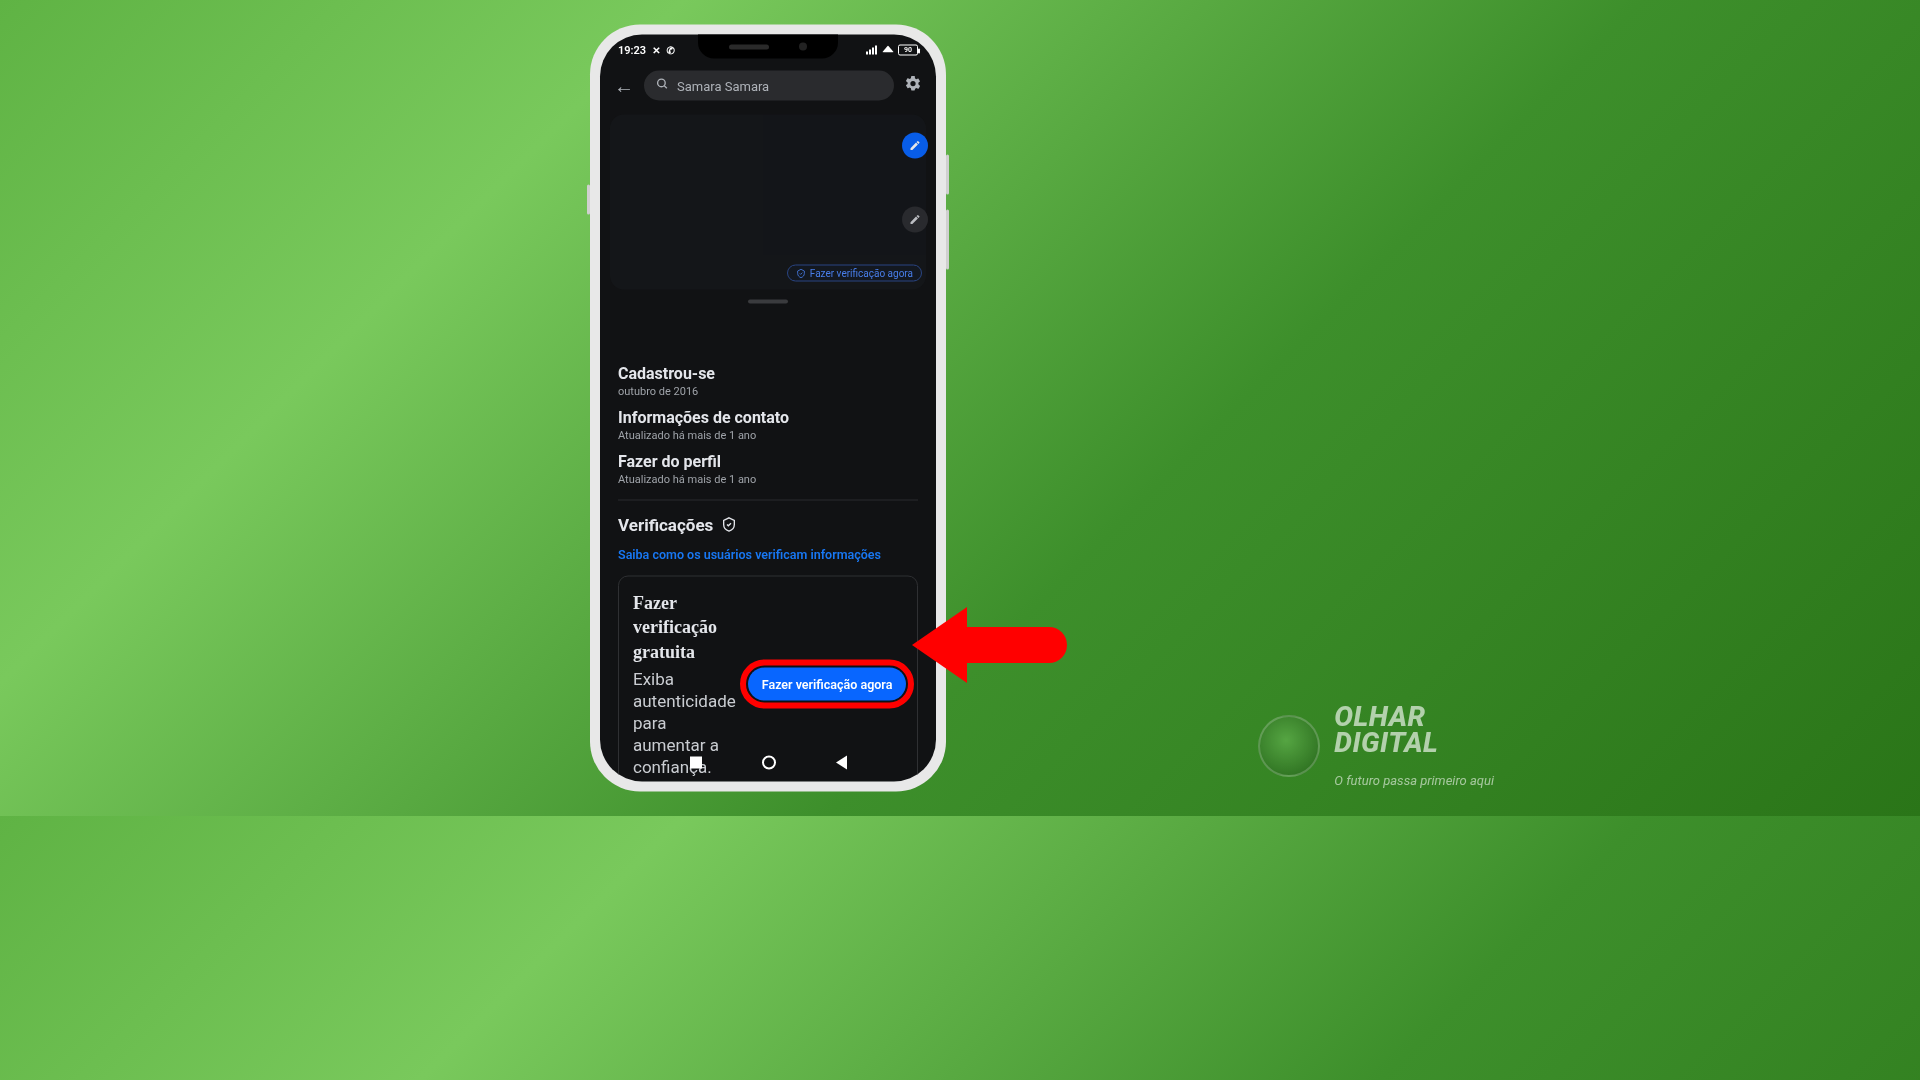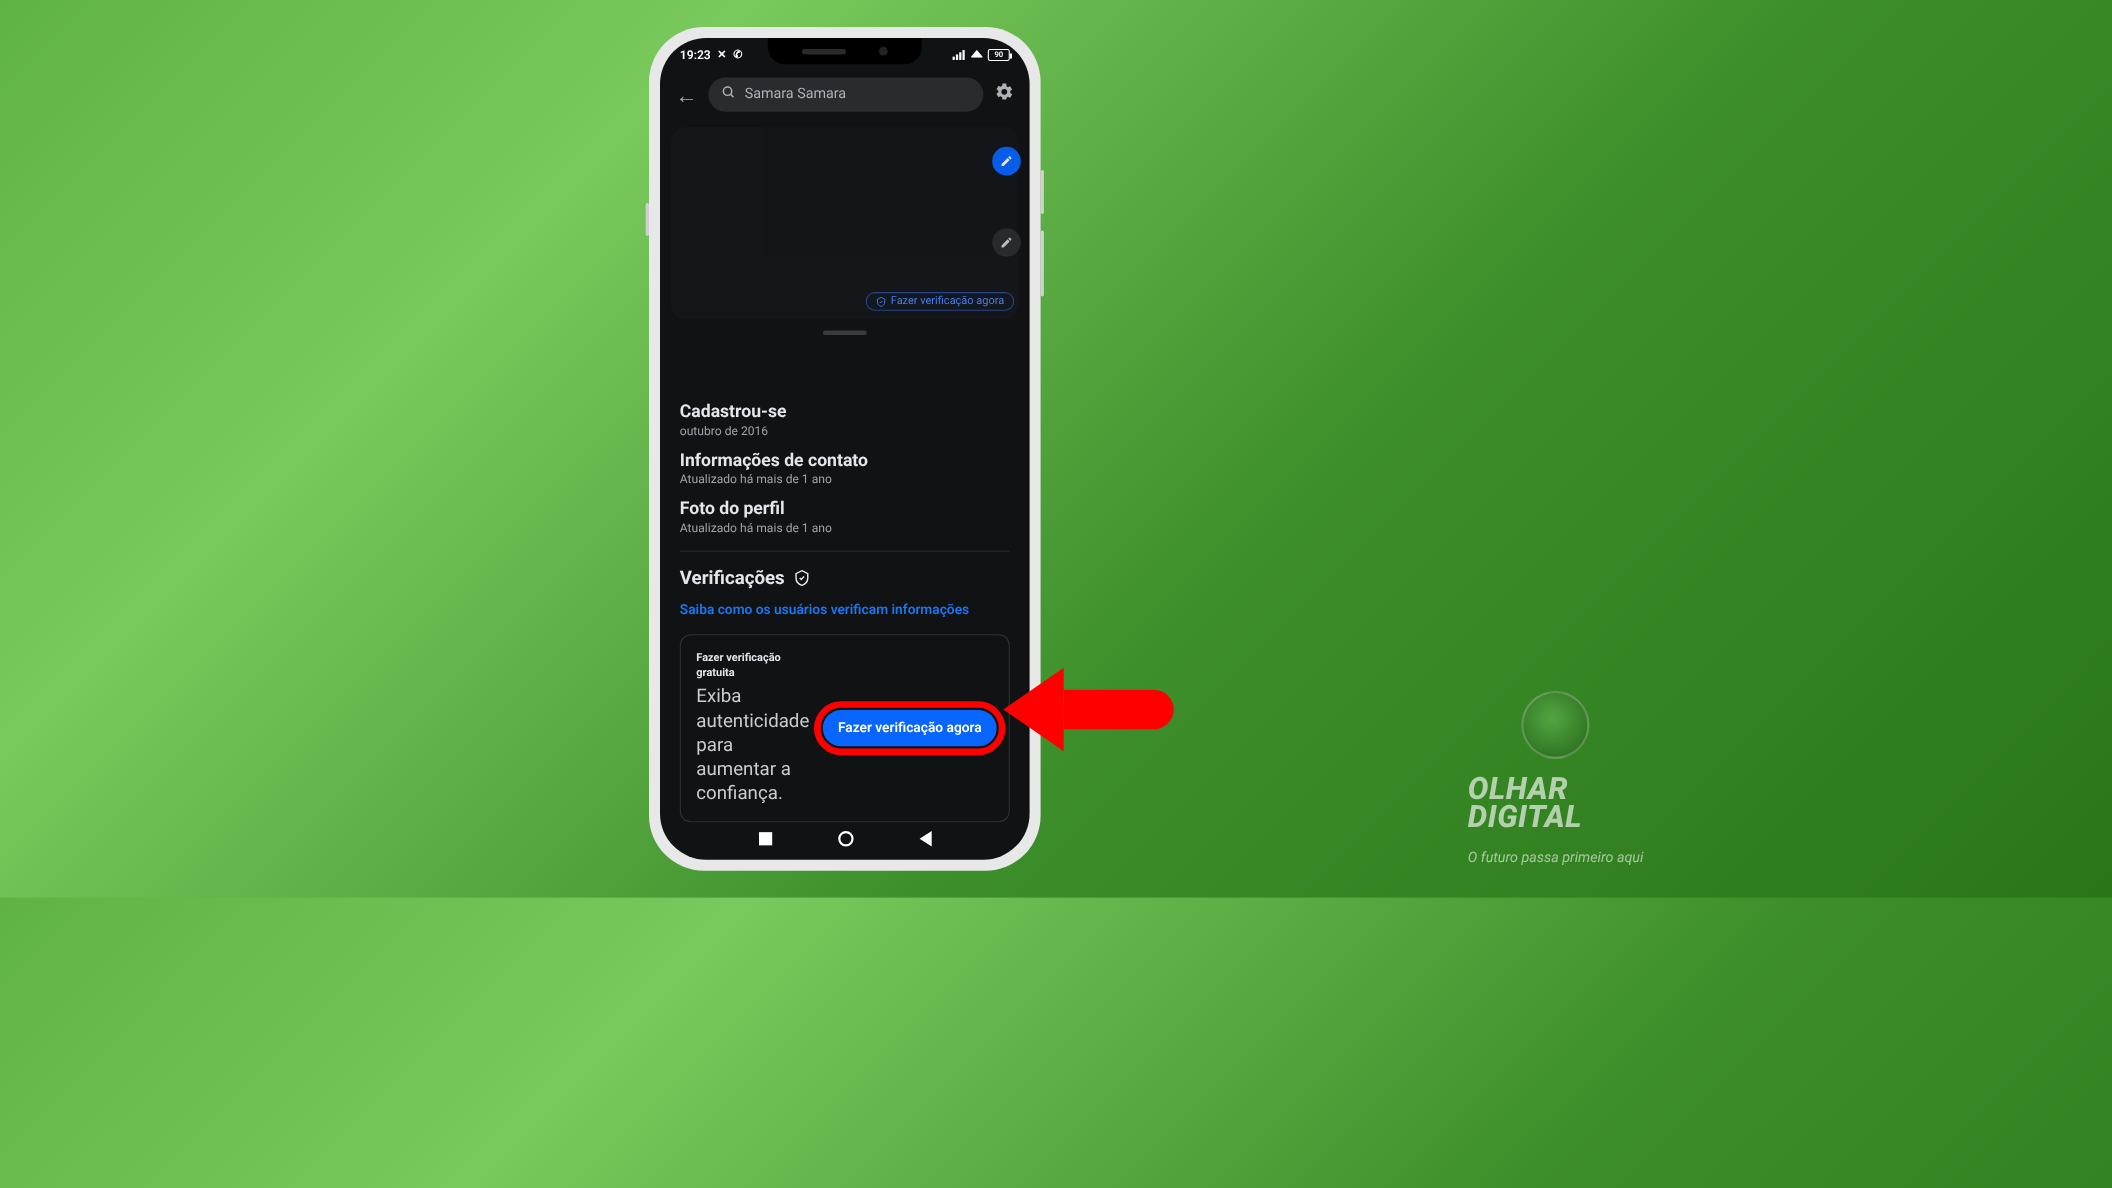--- a/index.html
+++ b/index.html
@@ -169,21 +169,21 @@
   .verify-card {
     margin-top: 14px;
     border: 1px solid #2f3033;
     border-radius: 10px;
     padding: 14px;
     display: flex;
     align-items: center;
     gap: 12px;
   }
   .verify-card .left { flex: 1; }
-  .verify-card .card-title { font-size: 10px; font-weight: 700; color: #e4e6eb; line-height:1.35; }
+  .verify-card .card-title { font-size: 18px; font-weight: 700; color: #e4e6eb; line-height:1.35;font-family:Liberation Serif, serif; }
   .verify-card .card-sub { font-size: 17px; color: #c9ccd1; margin-top: 4px; line-height:1.3; }
 
   .verify-btn {
     background: #0866ff;
     color: #fff;
     font-size: 12.5px;
     font-weight: 600;
     padding: 9px 14px;
     border-radius: 20px;
     white-space: nowrap;
@@ -237,21 +237,20 @@
   
   .watermark {
     position: absolute;
     right: 42px;
     bottom: 28px;
     display: flex;
     align-items: center;
     gap: 14px;
     opacity: 0.8;
     color: rgba(255,255,255,0.78);
-    flex-direction: column;
   }
   .wm-circle {
     width: 62px; height: 62px; border-radius: 50%;
     background: radial-gradient(circle at 45% 40%, rgba(120,200,100,.6), rgba(20,70,15,.6));
     border: 2px solid rgba(255,255,255,0.25);
   }
   .wm-text .brand { font-size: 28px; font-weight: 800; font-style: italic; letter-spacing: .5px; line-height: .95; }
   .wm-text .tagline { font-size: 13px; font-style: italic; margin-top: 16px; color: rgba(255,255,255,0.7); }
   .small-ic { font-size: 10px; }
 </style>
@@ -332,21 +331,21 @@
     <div class="info-section">
       <div class="info-item">
         <div class="title">Cadastrou-se</div>
         <div class="sub">outubro de 2016</div>
       </div>
       <div class="info-item">
         <div class="title">Informações de contato</div>
         <div class="sub">Atualizado há mais de 1 ano</div>
       </div>
       <div class="info-item">
-        <div class="title">Foto do perfil</div>
+        <div class="title">Fazer do perfil</div>
         <div class="sub">Atualizado há mais de 1 ano</div>
       </div>
 
       <div class="section-divider"></div>
 
       <div class="verif-header">
         <span>Verificações</span>
         <svg class="shield" viewBox="0 0 24 24" fill="none" stroke="#e4e6eb" stroke-width="2">
             <path d="M12 2l8 4v6c0 5-3.5 8.5-8 10-4.5-1.5-8-5-8-10V6l8-4z"></path>
             <path d="M9 12l2 2 4-4"></path>

